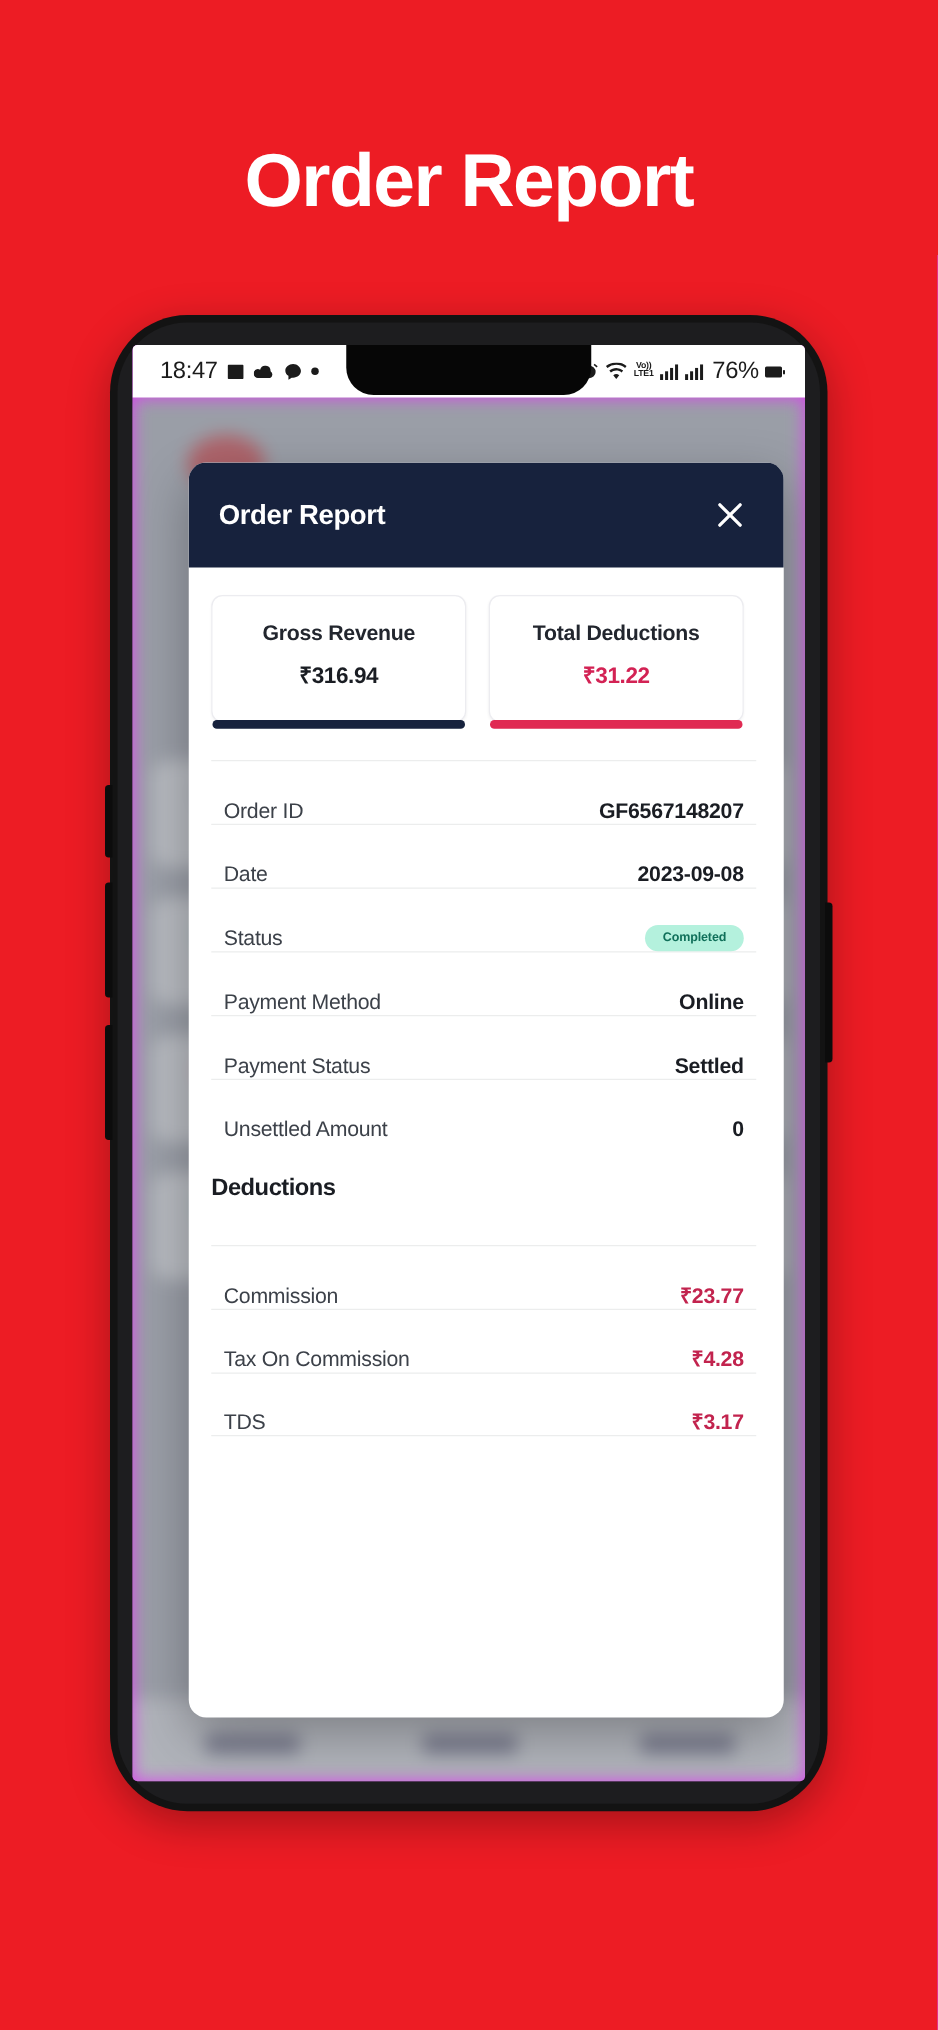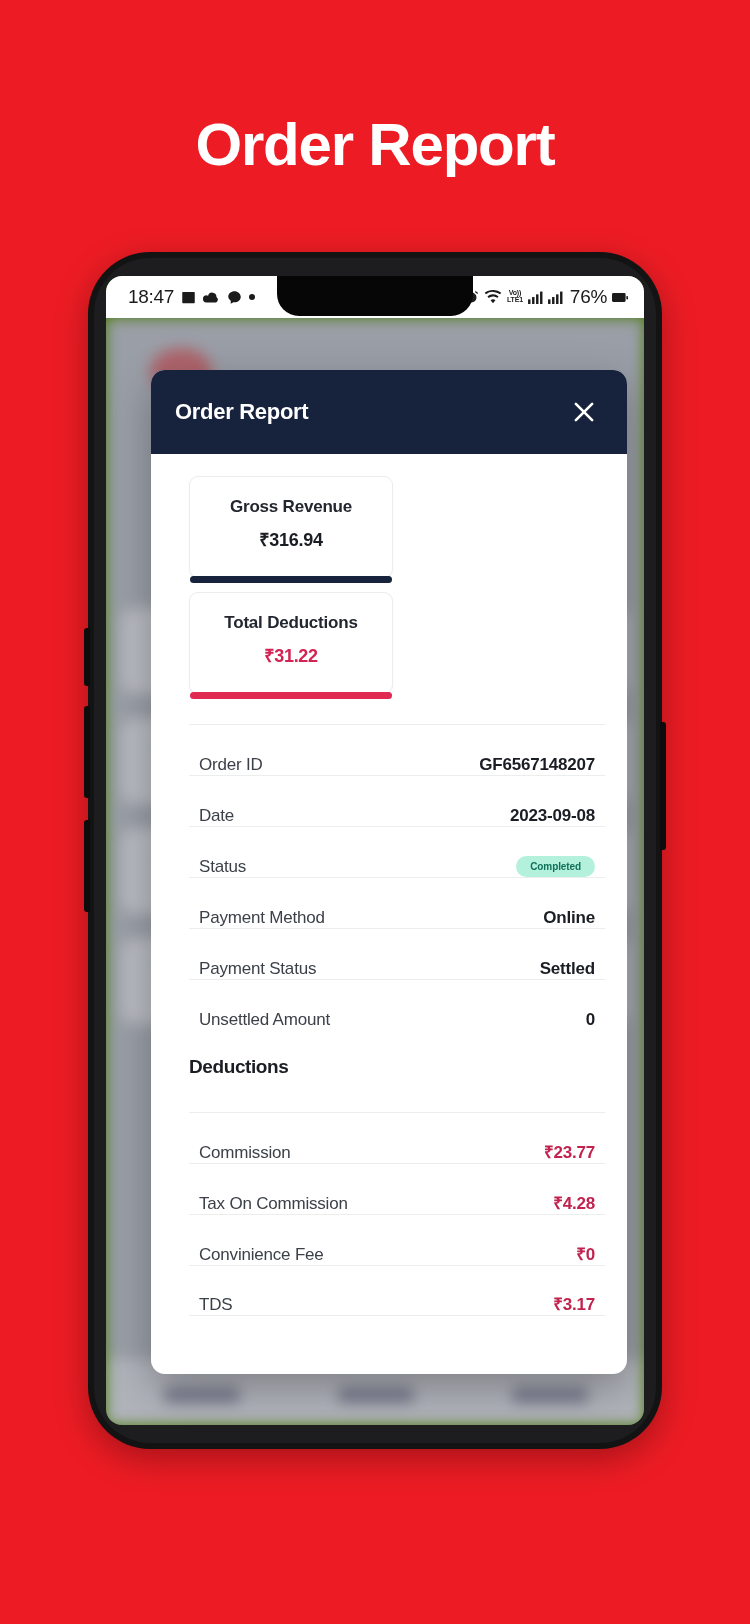--- a/index.html
+++ b/index.html
@@ -67,23 +67,23 @@
     border-radius: 0 3px 3px 0;
   }
 
   
   .screen {
     position: absolute;
     left: 18px;
     top: 24px;
     width: 538px;
     height: 1149px;
-    border-radius: 16px;
+    border-radius: 4px;
     overflow: hidden;
-    background: #4d7c0f;
+    background: #d946ef;
   }
 
   
   .statusbar {
     position: relative;
     height: 42px;
     background: #ffffff;
     display: flex;
     align-items: center;
     justify-content: space-between;
@@ -182,21 +182,21 @@
     width: 34px; height: 34px;
     display: flex;
     align-items: center;
     justify-content: center;
     cursor: pointer;
   }
   .close-btn svg { display: block; }
 
   .modal-body {
     flex: 1 1 auto;
-    padding: 22px 22px 0 38px;
+    padding: 22px 22px 0 18px;
     overflow: hidden;
   }
 
   
   .cards {
     display: flex;
     flex-wrap: wrap;
     gap: 14px 18px;
     margin-bottom: 16px;
   }
@@ -428,24 +428,20 @@
         <div class="rows deductions">
           <div class="row deduction">
             <span class="k">Commission</span>
             <span class="v">₹23.77</span>
           </div>
           <div class="row deduction">
             <span class="k">Tax On Commission</span>
             <span class="v">₹4.28</span>
           </div>
           <div class="row deduction">
-            <span class="k">Convinience Fee</span>
-            <span class="v">₹0</span>
-          </div>
-          <div class="row deduction">
             <span class="k">TDS</span>
             <span class="v">₹3.17</span>
           </div>
         </div>
 
       </div>
     </div>
 
   </div>
 </div>

